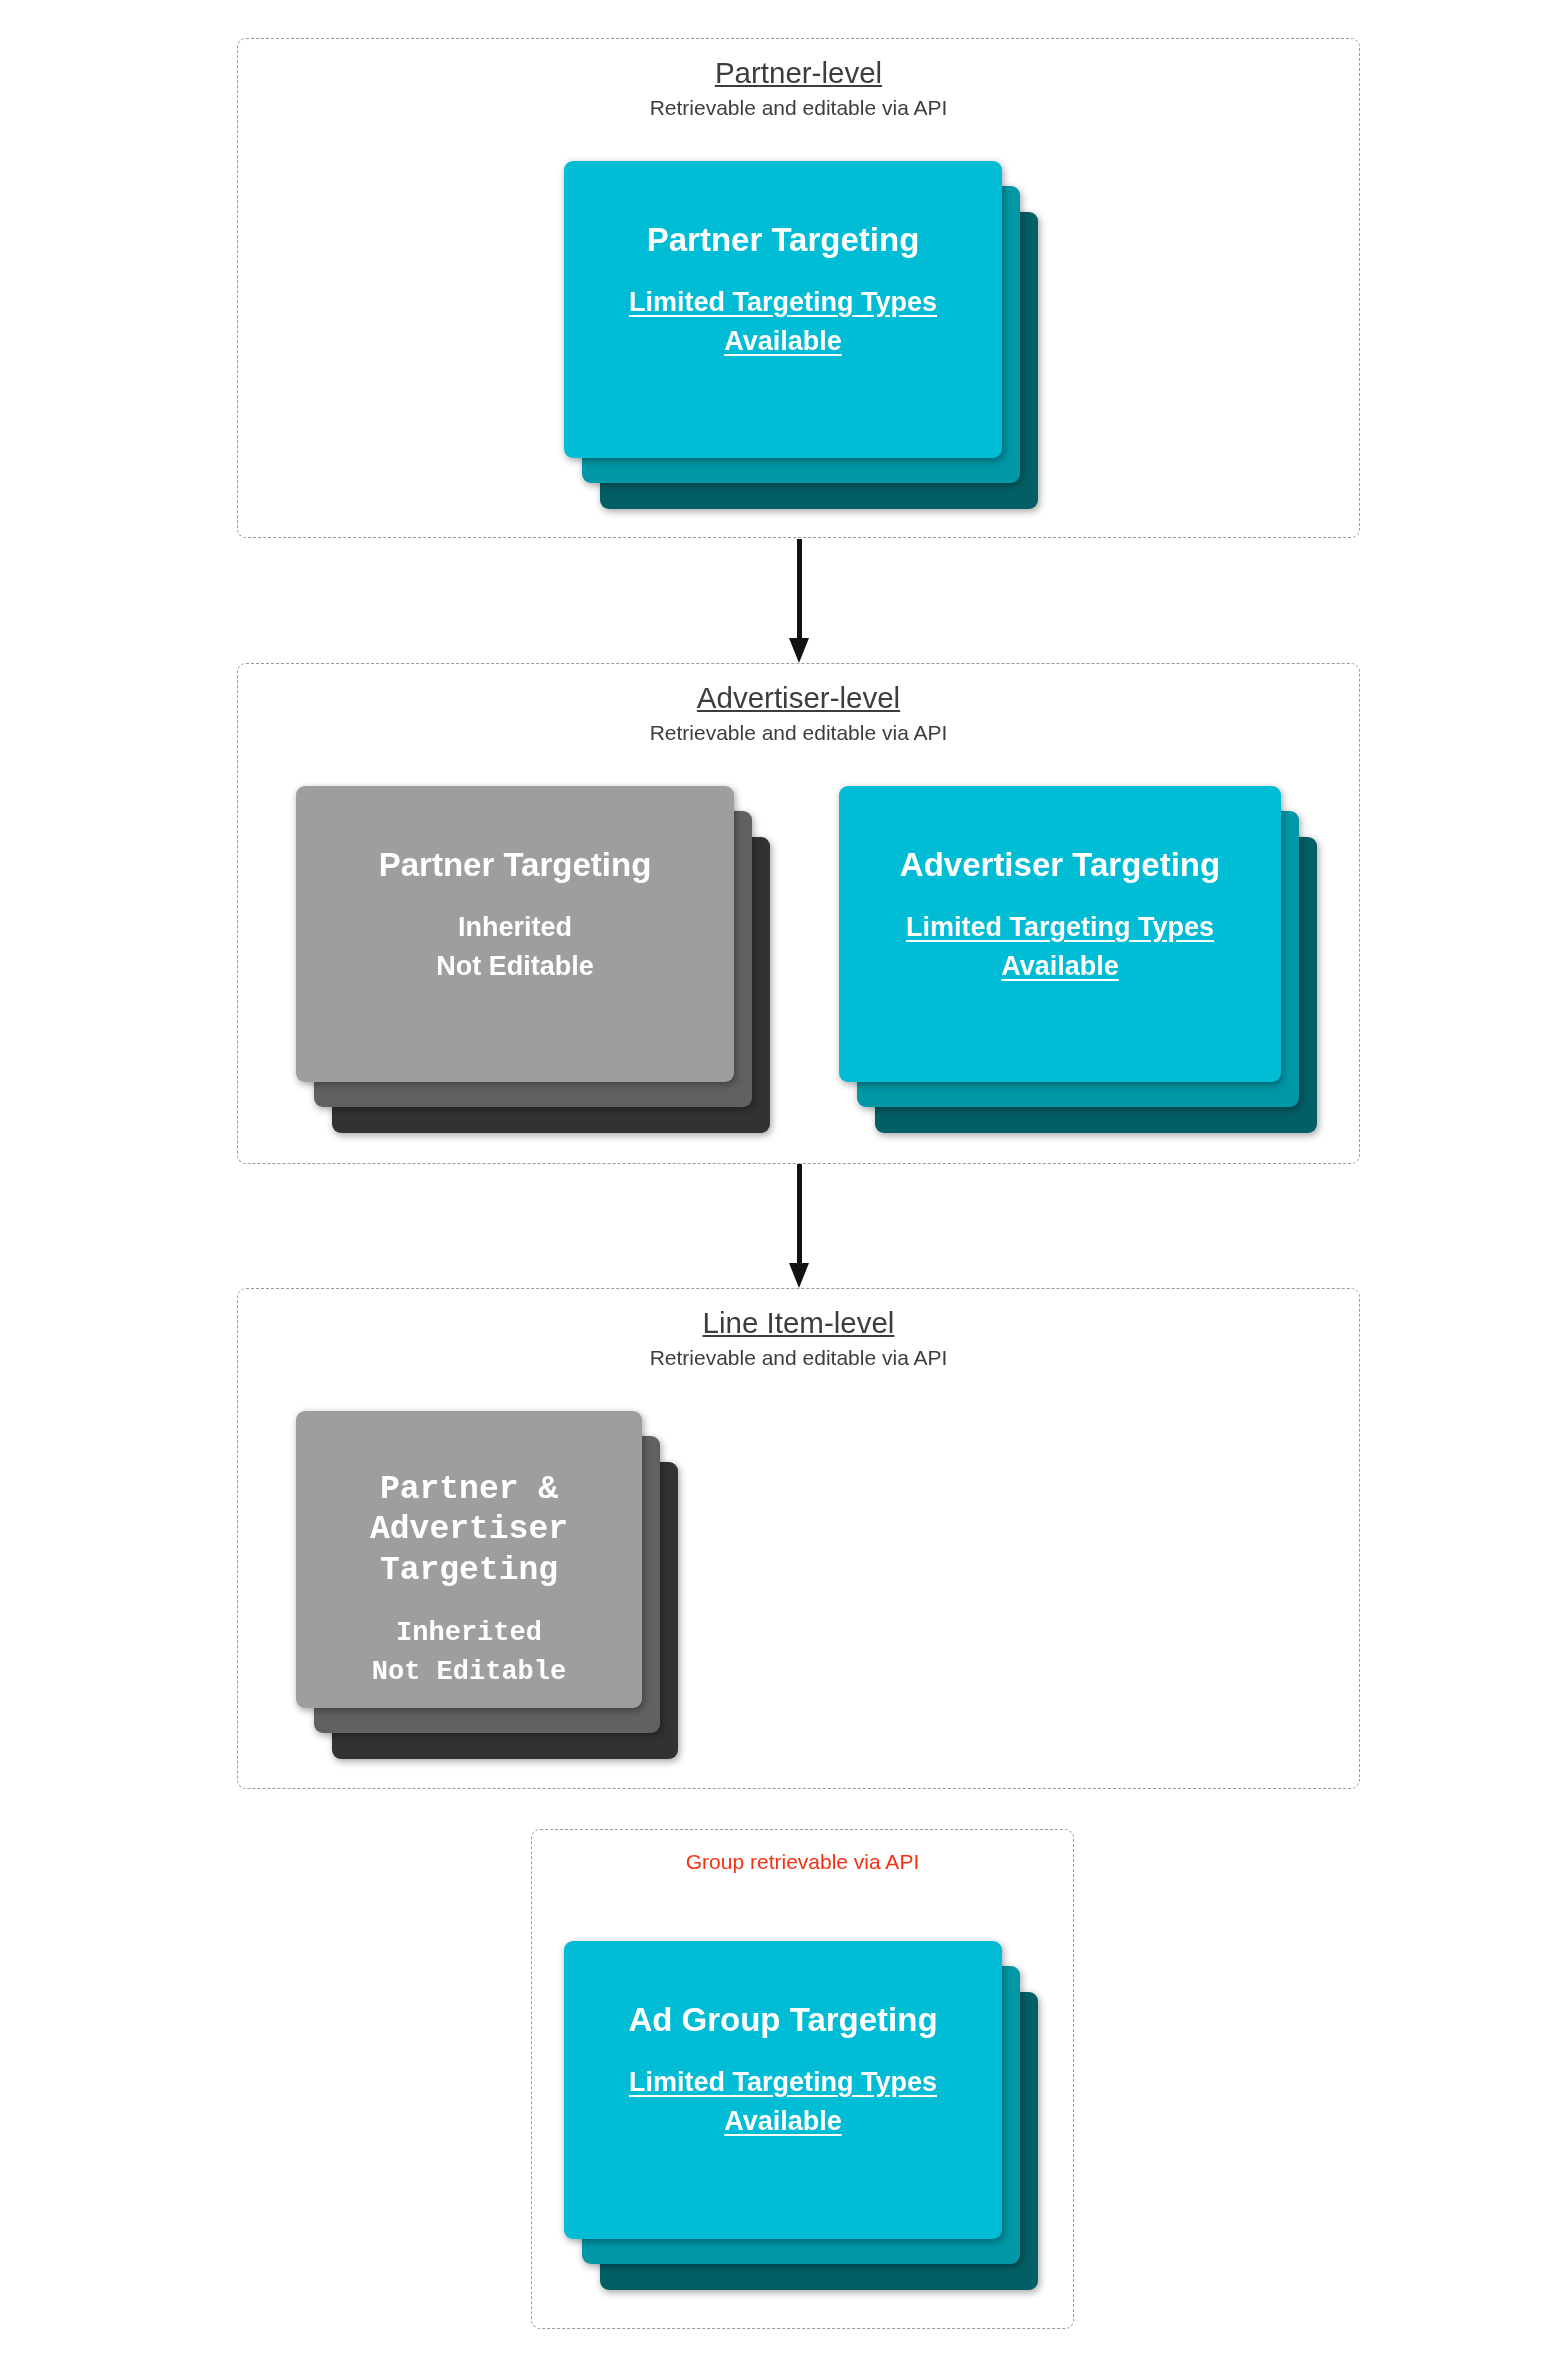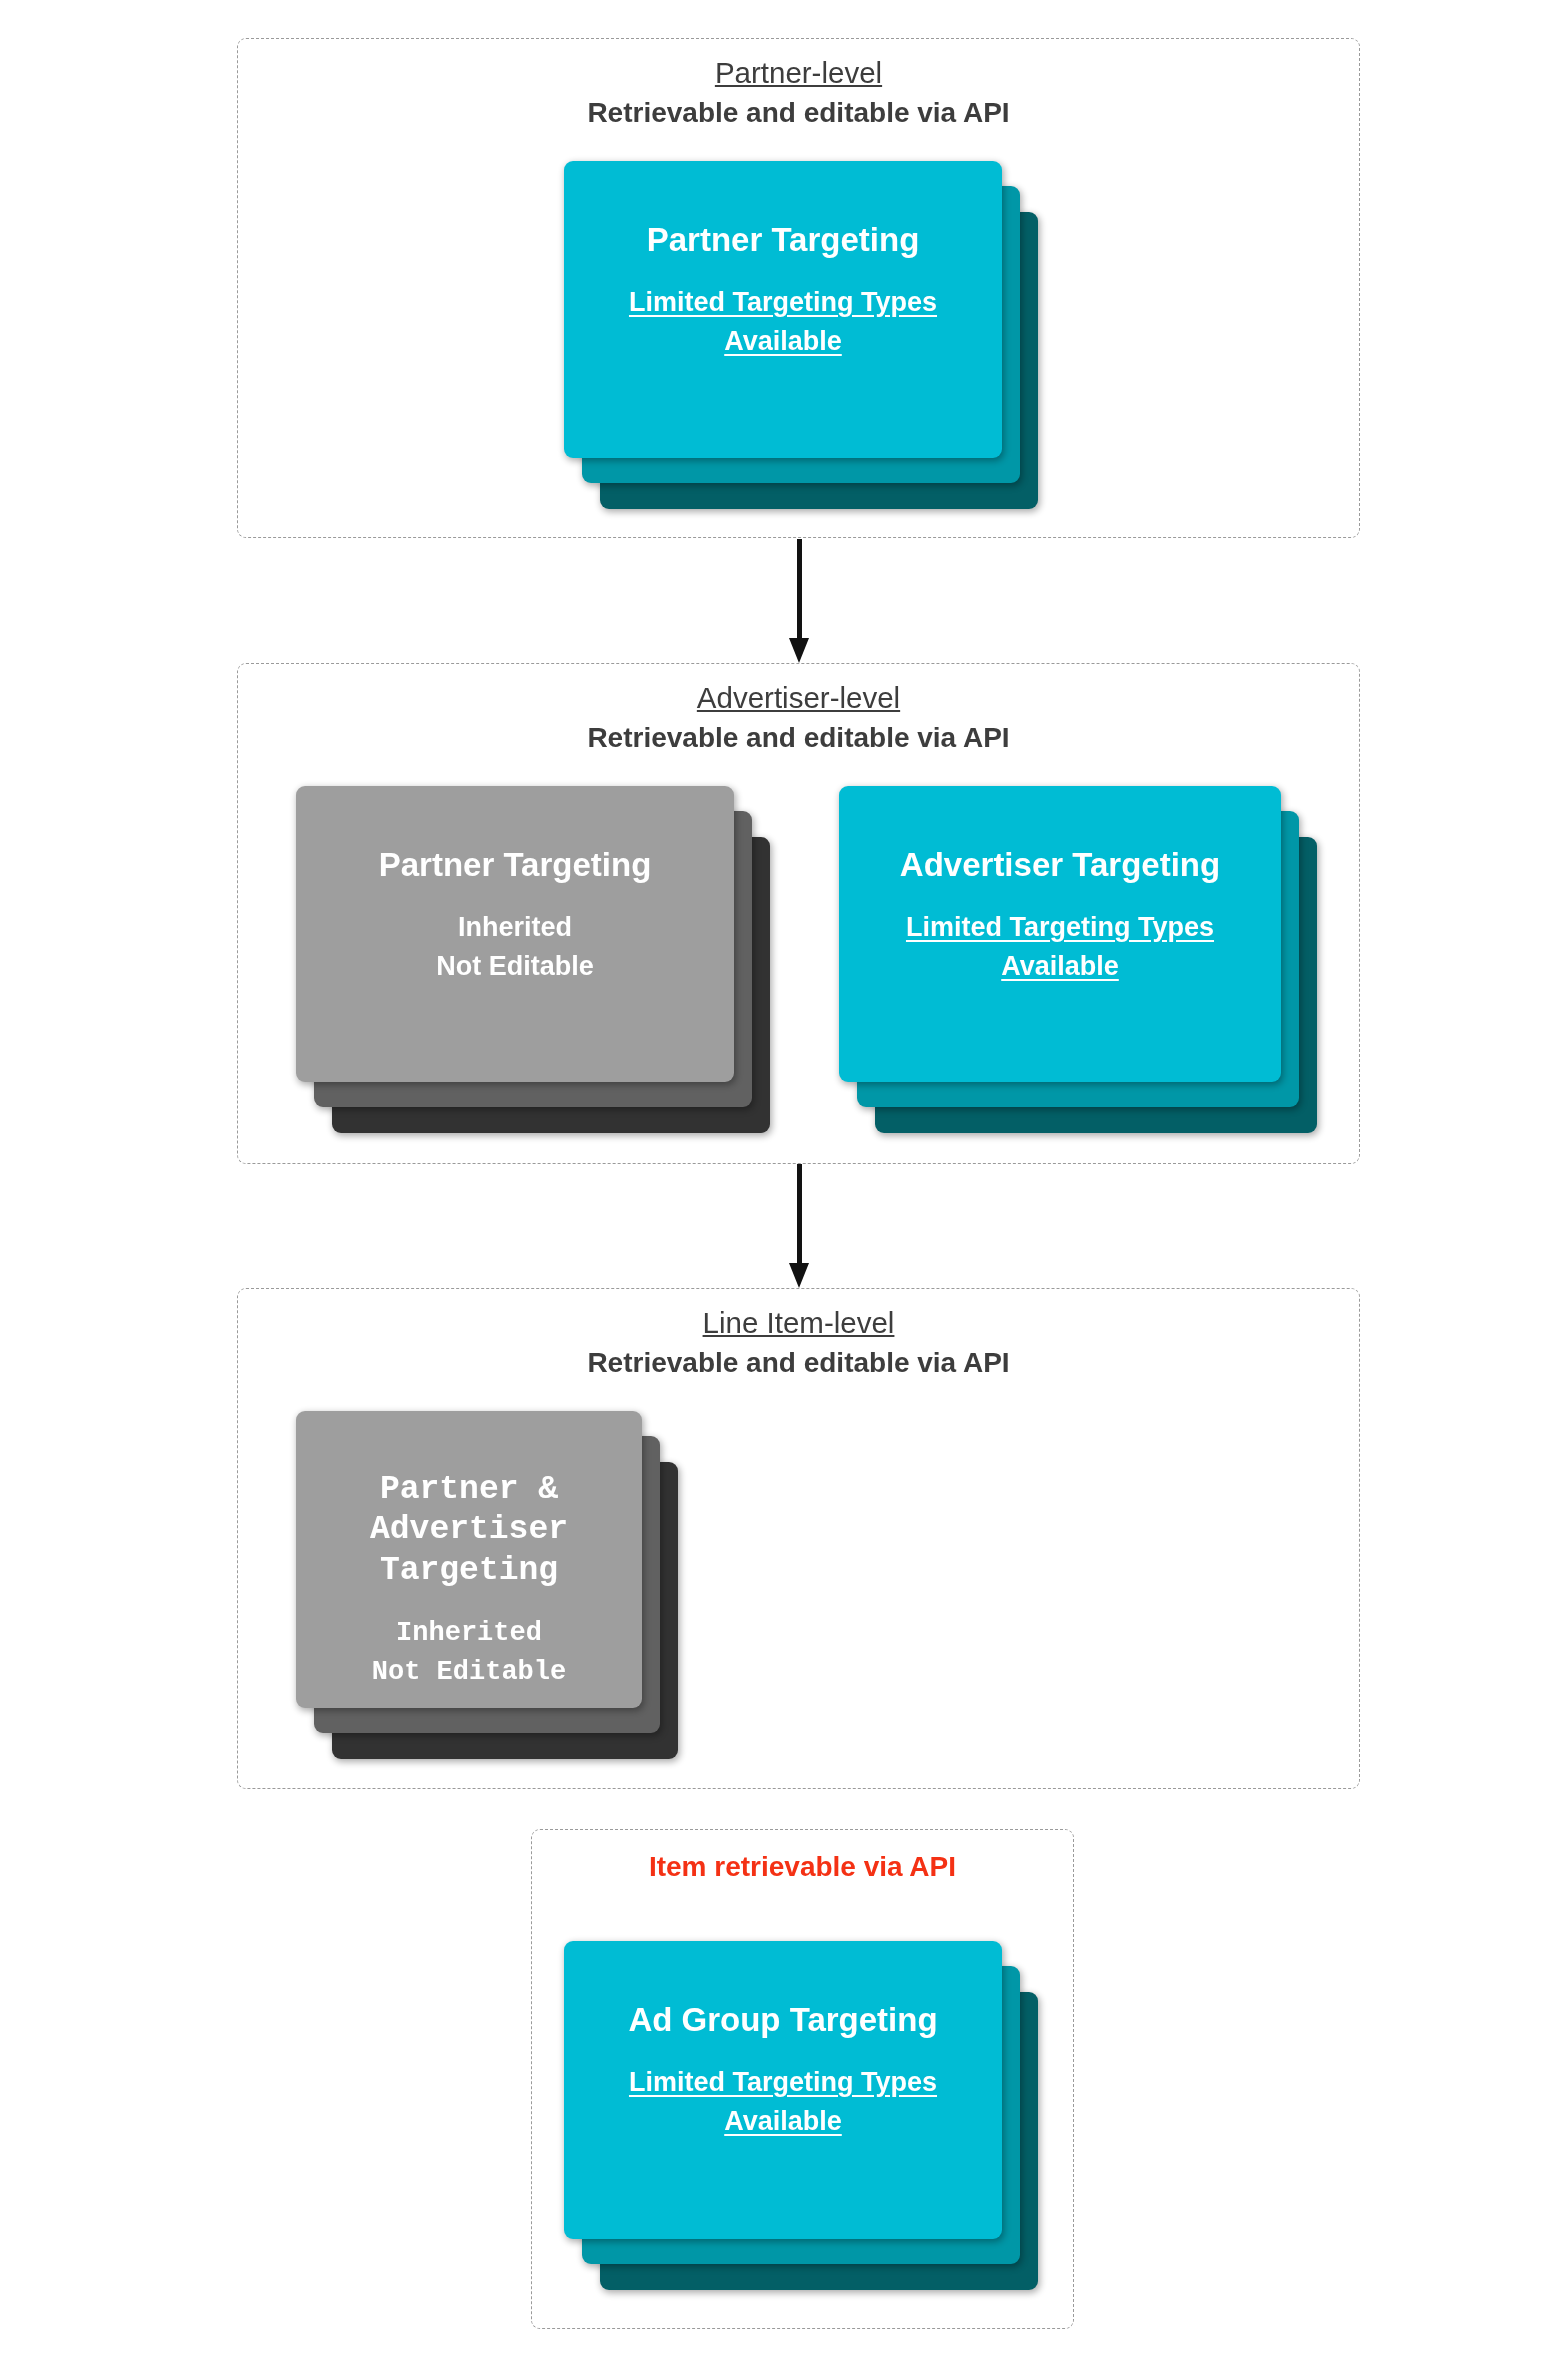--- a/index.html
+++ b/index.html
@@ -8,21 +8,21 @@
     font-family:"Liberation Sans", sans-serif;
   }
   .section{
     position:absolute;border:1.8px dashed #9a9a9a;border-radius:9px;box-sizing:border-box;
   }
   .sec-head{position:absolute;left:0;top:16px;width:100%;text-align:center;}
   .sec-title{
     display:inline-block;font-size:29.5px;font-weight:400;color:#3d3d3d;
     text-decoration:underline;line-height:1.25;
   }
-  .sec-sub{font-size:28px;font-weight:700;color:#3d3d3d;line-height:1.25;margin-top:2.7px;}
+  .sec-sub{font-size:21px;font-weight:400;color:#3d3d3d;line-height:1.25;margin-top:2.7px;}
   .sec-sub.red{color:#f43114;}
 
   .stack{position:absolute;}
   .layer{
     position:absolute;left:0;top:0;width:100%;height:100%;border-radius:9px;
     box-shadow:1.8px 2.7px 7.1px rgba(0,0,0,0.32);
   }
   .layer.l-back{transform:translate(36px,51px);}
   .layer.l-mid{transform:translate(18px,25px);}
   .teal .l-front{background:#00bcd4;}
@@ -116,21 +116,21 @@
       <div class="card-title">Partner &amp; Advertiser Targeting</div>
       <div class="card-body">
         <span>Inherited</span>
         <span>Not Editable</span>
       </div>
     </div>
   </div>
 
   <div class="section" style="left:531px;top:1829px;width:543px;height:500px;">
     <div class="sec-head">
-      <div class="sec-sub red">Item retrievable via API</div>
+      <div class="sec-sub red">Group retrievable via API</div>
     </div>
   </div>
   <div class="stack teal" style="left:564px;top:1941px;width:438px;height:298px;">
     <div class="layer l-back"></div>
     <div class="layer l-mid"></div>
     <div class="layer l-front">
       <div class="card-title">Ad Group Targeting</div>
       <div class="card-body">
         <span>Limited Targeting Types Available</span>
       </div>

